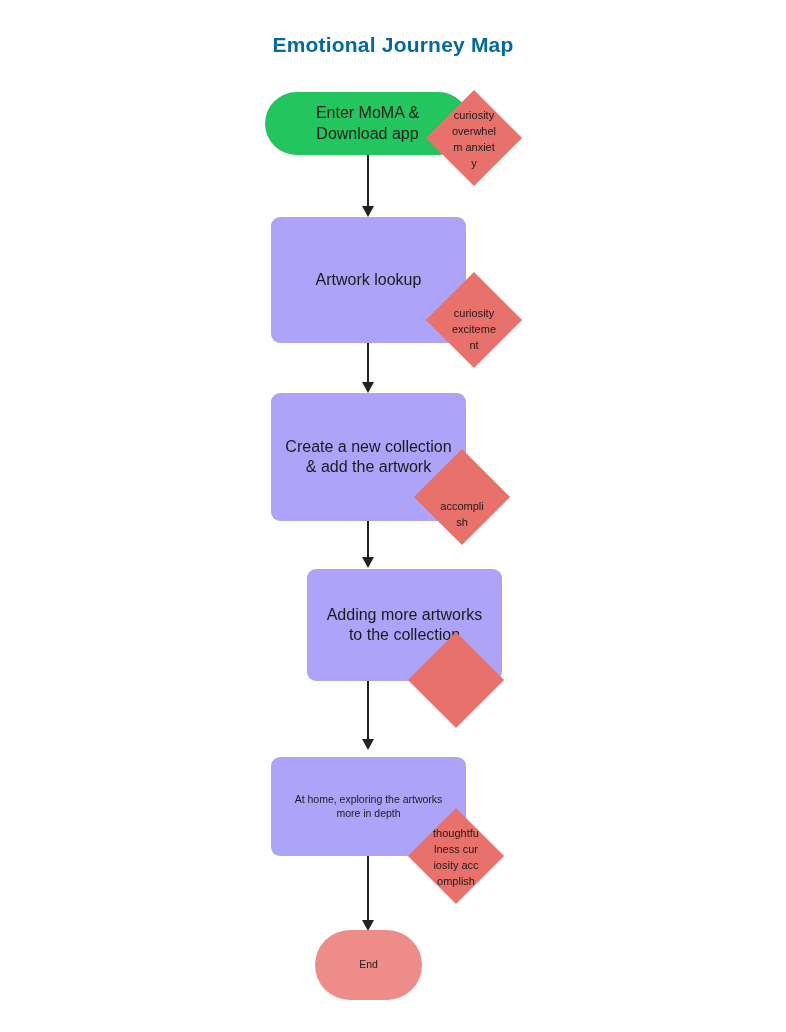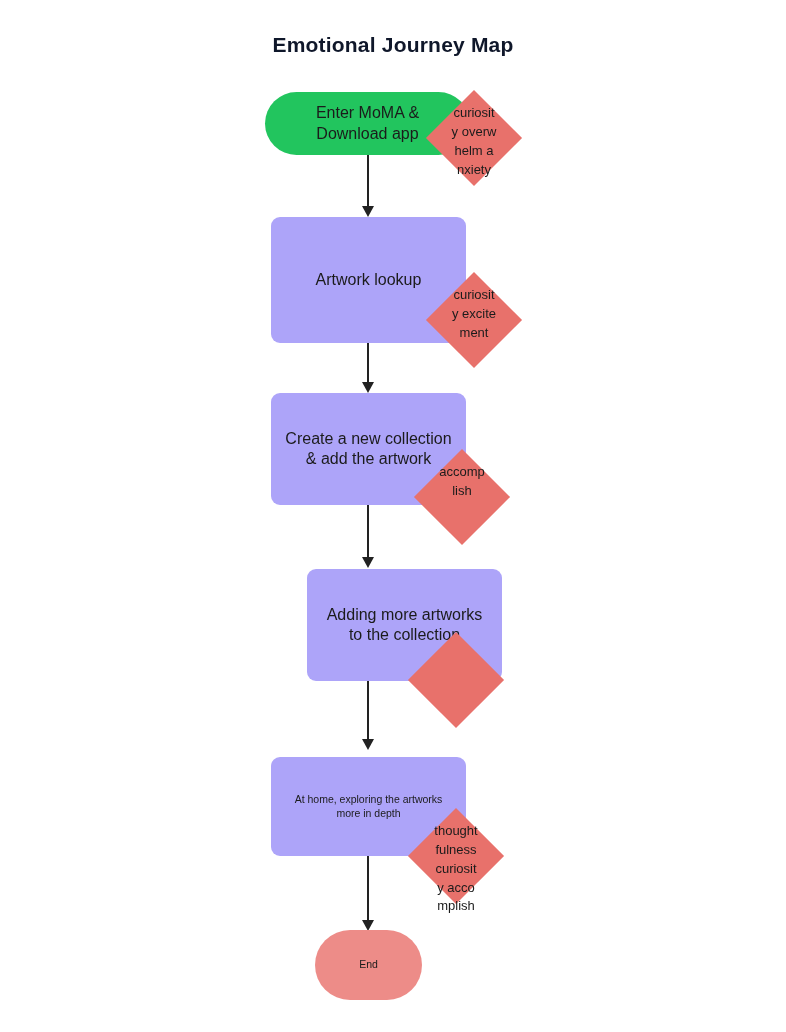--- a/index.html
+++ b/index.html
@@ -26,21 +26,21 @@
   
   .chart-title {
     position: absolute;
     left: 0;
     top: 33px;
     width: 786px;
     text-align: center;
     font-size: 21px;
     font-weight: bold;
     letter-spacing: 0.2px;
-    color: #0f172a;
+    color: #0369a1;
   }
 
   
   .connector {
     position: absolute;
     width: 2px;
     background: #222222;
   }
   .arrow-head {
     position: absolute;
@@ -88,24 +88,24 @@
 
   
   .diamond {
     position: absolute;
     background: #e8716b;
     transform: rotate(45deg);
   }
   .diamond-text {
     position: absolute;
     display: flex;
-    align-items: flex-start;
+    align-items: flex-end;
     justify-content: center;
     text-align: center;
-    font-size: 13px;
+    font-size: 11px;
     line-height: 1.45;
     color: #1b1b1b;
     pointer-events: none;
     word-break: break-all;
   }
   .diamond-text span {
     display: block;
     width: 46px;
   }
 </style>
@@ -132,21 +132,21 @@
   <div class="arrow-head" style="left:362px; top:920px;"></div>
 
   <div class="node node-start" style="left:265px; top:92px; width:205px; height:63px;">
     <span class="node-label">Enter MoMA &amp; Download app</span>
   </div>
 
   <div class="node node-process" style="left:271px; top:217px; width:195px; height:126px;">
     <span class="node-label">Artwork lookup</span>
   </div>
 
-  <div class="node node-process" style="left:271px; top:393px; width:195px; height:112px;">
+  <div class="node node-process" style="left:271px; top:393px; width:195px; height:128px;">
     <span class="node-label">Create a new collection &amp; add the artwork</span>
   </div>
 
   <div class="node node-process" style="left:271px; top:569px; width:195px; height:112px;margin-left:36px;">
     <span class="node-label">Adding more artworks to the collection</span>
   </div>
 
   <div class="node node-end" style="left:315px; top:930px; width:107px; height:70px;">
     <span class="node-label">End</span>
   </div>

